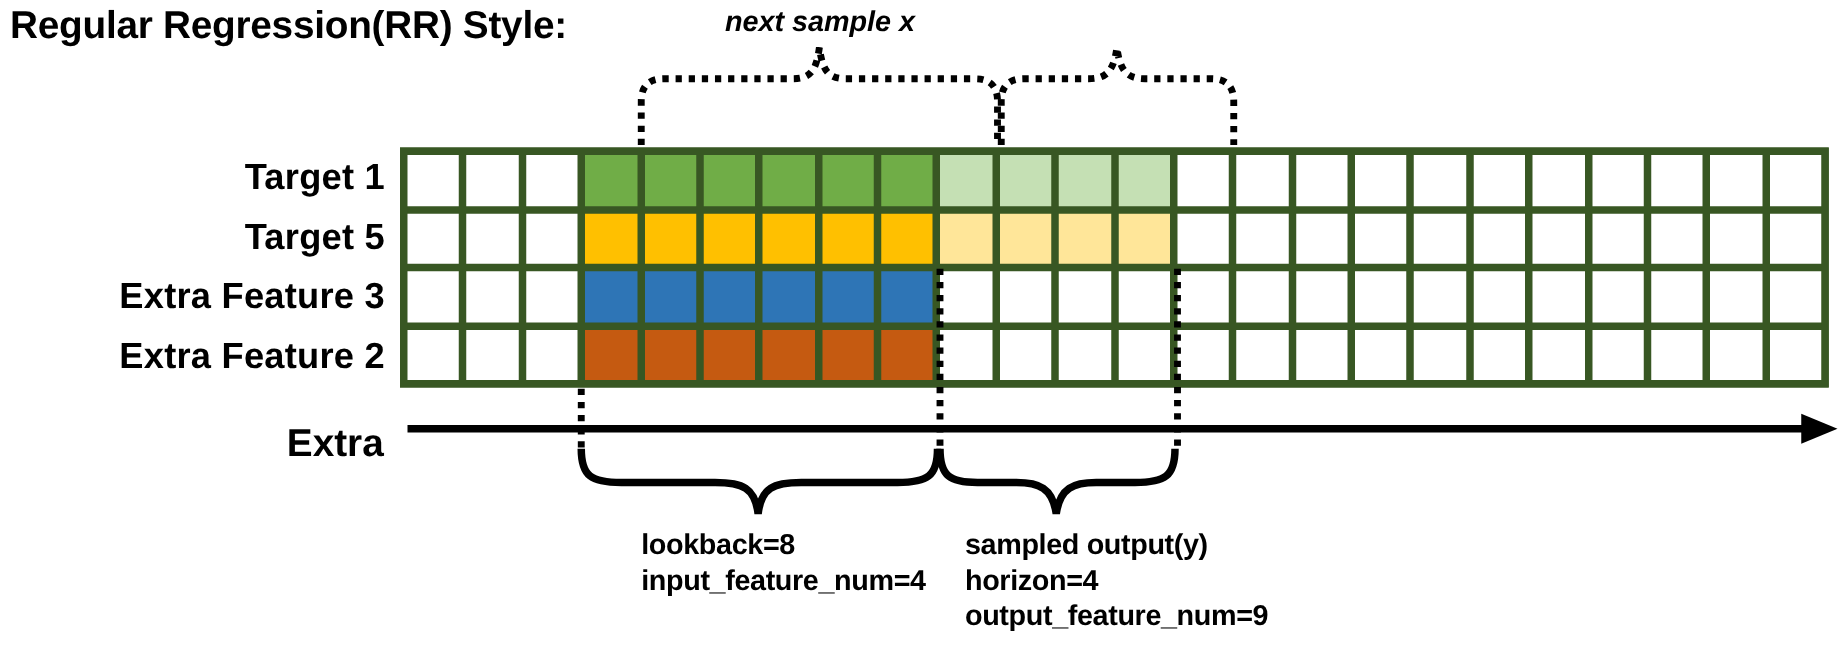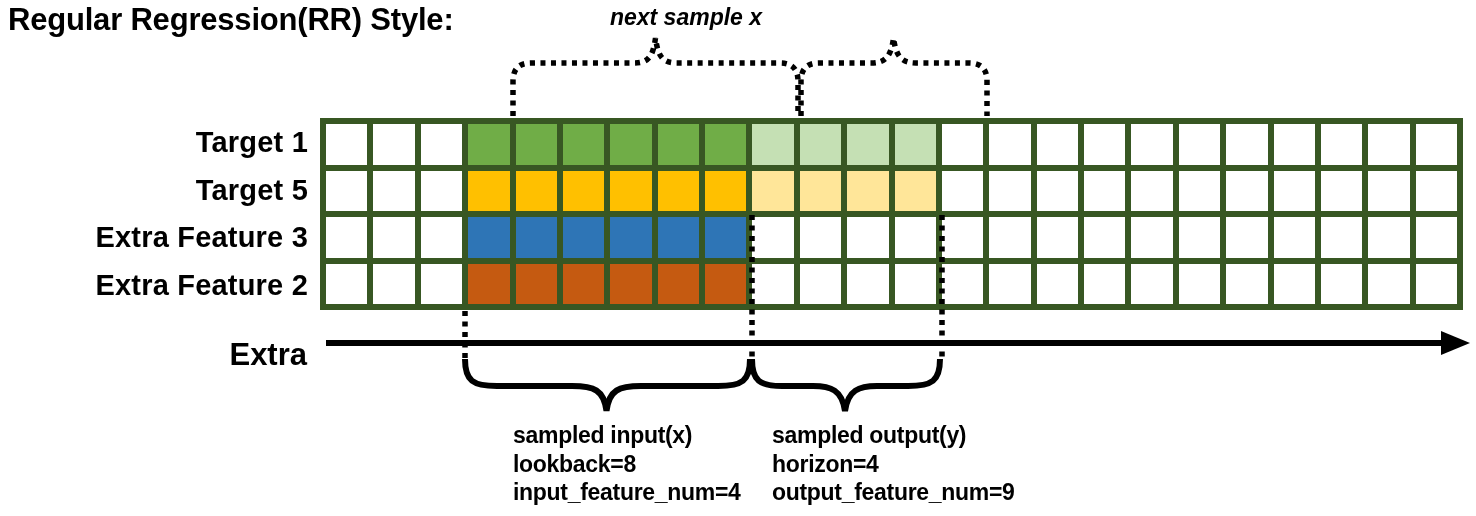--- a/index.html
+++ b/index.html
@@ -3,21 +3,21 @@
 <meta charset="utf-8">
 <style>
   html,body{margin:0;padding:0;background:#fff;}
   #canvas{
     position:relative;width:1476px;height:516px;background:#ffffff;overflow:hidden;
     font-family:"Liberation Sans",sans-serif;color:#000;
   }
   .abs{position:absolute;}
   #title{left:8px;top:2px;font-size:31px;font-weight:700;letter-spacing:-0.2px;white-space:nowrap;}
   .next-label{top:4px;transform:translateX(-50%);font-size:23px;font-style:italic;font-weight:700;white-space:nowrap;}
-  #next-x{left:656px;margin-left:30px;}
+  #next-x{left:656px;}
   #next-y{left:893px;}
   .row-label{left:0;width:308px;text-align:right;font-size:29px;font-weight:700;line-height:30px;letter-spacing:0.2px;white-space:nowrap;}
   #rl0{top:127px;} #rl1{top:175px;} #rl2{top:222px;} #rl3{top:270px;}
   #time-label{left:0;width:307px;text-align:right;top:337px;font-size:31px;font-weight:700;}
   #sample-grid{
     left:320px;top:118px;width:1143px;height:192px;box-sizing:border-box;
     display:grid;gap:6px;border:6px solid #385723;background:#385723;
   }
   #sample-grid .cell{min-width:0;min-height:0;background:#fff;}
   .note{top:421px;font-size:23px;font-weight:600;line-height:28.5px;letter-spacing:-0.3px;white-space:nowrap;}
@@ -155,21 +155,20 @@
 
     <path class="solid" d="M 326 343 L 1443 343"></path>
     <polygon class="fill-ink" points="1441,331 1441,355 1470,343"></polygon>
 
     <path class="solid" d="M 465 359 C 465 381 473 386 497 386 L 572 386 C 594 386 604 390 606.5 411 C 609 390 619 386 641 386 L 718 386 C 742 386 750 381 750 359"></path>
 
     <path class="solid" d="M 752 359 C 752 381 760 386 782 386 L 813 386 C 831 386 842 390 845 411 C 848 390 859 386 877 386 L 908 386 C 932 386 940 381 940 359"></path>
   </svg>
 
   <div id="note-input" class="abs note">
-    <div>sampled input(x)</div>
     <div>lookback=8</div>
     <div>input_feature_num=4</div>
   </div>
   <div id="note-output" class="abs note">
     <div>sampled output(y)</div>
     <div>horizon=4</div>
     <div>output_feature_num=9</div>
   </div>
 
 </div>

